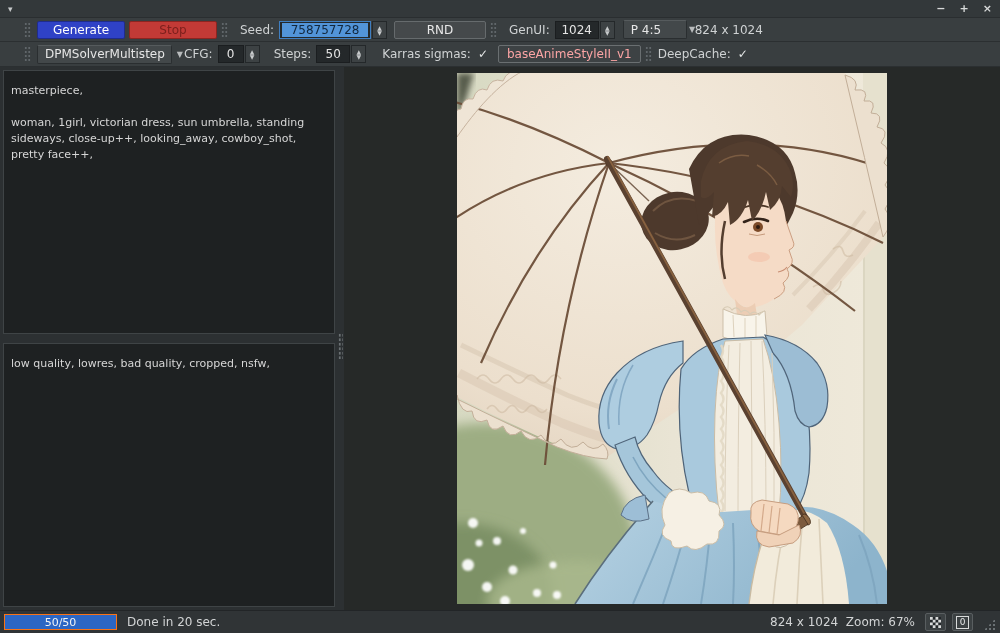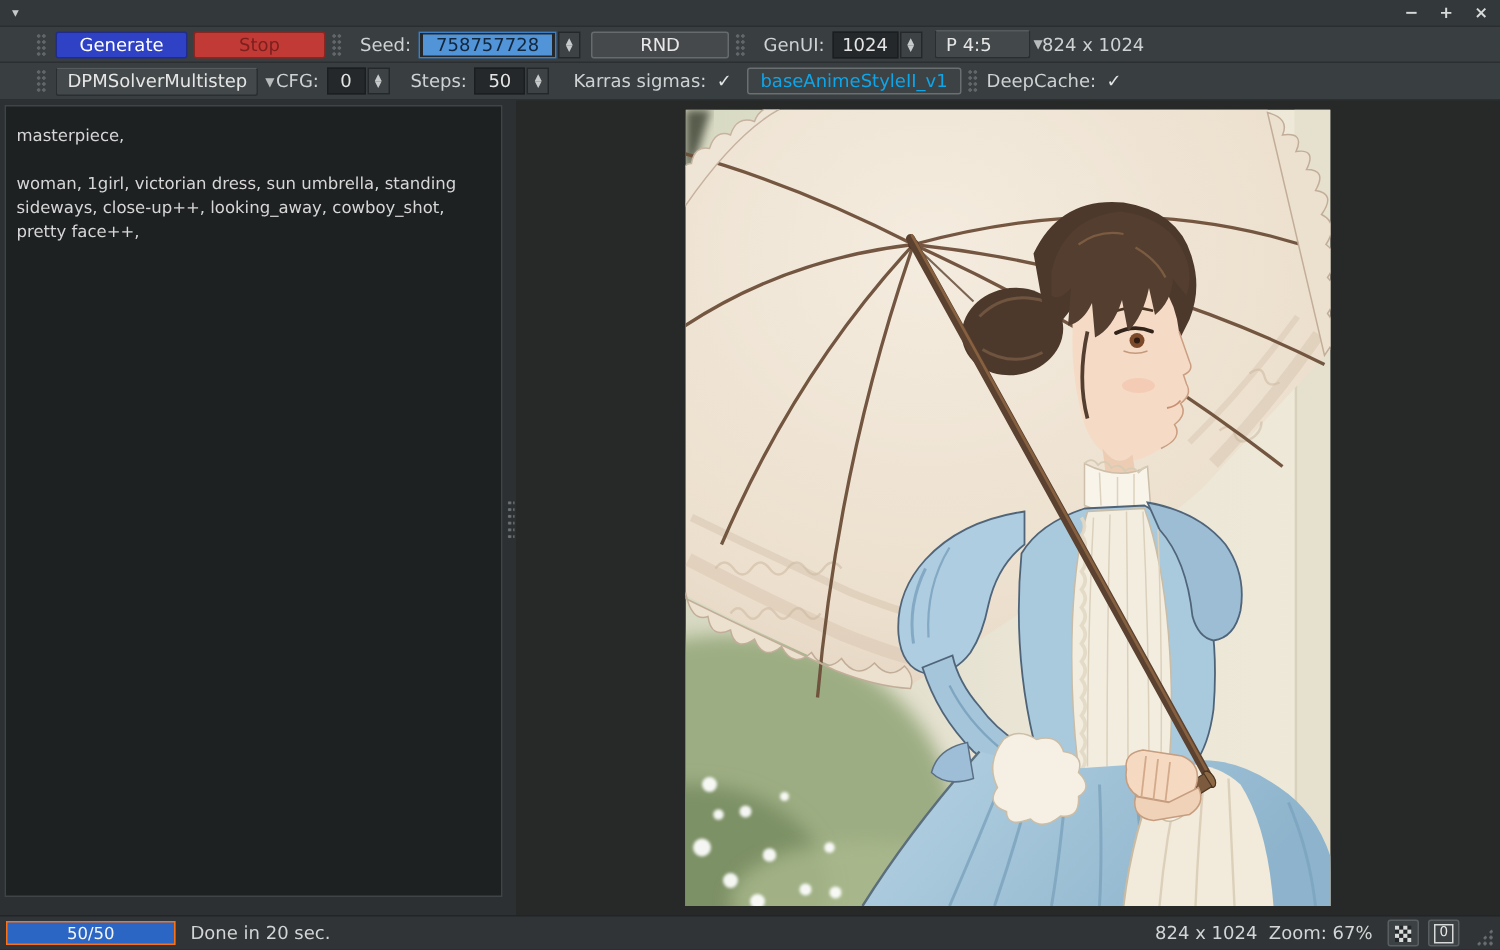--- a/index.html
+++ b/index.html
@@ -36,21 +36,21 @@
     background-size:3.5px 4px;
   }
   .tb-label { color:#cfd2d3; margin:0 5px 0 8px; white-space:nowrap; }
   .btn {
     height:18px; border-radius:2px; display:inline-flex; align-items:center; justify-content:center;
     padding:0 10px; cursor:pointer; white-space:nowrap; border:1px solid #2a2e30;
   }
   .btn-generate { background:#2f42c6; border-color:#1f2c8c; color:#ffffff; width:88px; margin-left:2px; }
   .btn-stop { background:#c23a36; border-color:#8c2420; color:#7d201d; width:88px; margin-left:4px; }
   .btn-gray { background:#45494b; border-color:#666b6d; color:#e8e8e8; width:92px; }
-  .btn-model { background:#3d4244; border-color:#6a6f71; color:#0ea5e9; width:auto; padding:0 8px; border-radius:2px; }
+  .btn-model { background:#3d4244; border-color:#6a6f71; color:#fca5a5; width:auto; padding:0 8px; border-radius:2px; }
   .num-field {
     height:18px; background:#24282a; border:1px solid #1b1e20; color:#e4e4e4;
     display:inline-flex; align-items:center; justify-content:center; padding:0 6px;
   }
   .seed-field { width:92px; border:1px solid #3f7ec0; background:#24282a; padding:0 2px; }
   .seed-field .sel {
     background:#5294d8; color:#12273d; padding:0 3px; width:100%; text-align:center;
   }
   .spinner {
     width:15px; height:18px; background:#3d4244; border:1px solid #24282a; margin-left:1px;
@@ -184,20 +184,21 @@
     <span class="tb-label" style="margin-left:2px;">DeepCache:</span>
     <span class="check">✓</span>
   </div>
 
   <div class="main">
     <div class="left-pane">
       <textarea class="prompt-box" spellcheck="false" style="">masterpiece,
 
 woman, 1girl, victorian dress, sun umbrella, standing sideways, close-up++, looking_away, cowboy_shot, pretty face++,</textarea>
       <div class="h-splitter"></div>
+      <textarea class="prompt-box" spellcheck="false" style="">low quality, lowres, bad quality, cropped, nsfw,</textarea>
     </div>
     <div class="v-splitter">
       <div class="splitter-dots"></div>
     </div>
     <div class="viewer">
 
       <svg class="genimage" width="430" height="531" viewBox="0 0 430 531">
         <defs>
           <linearGradient id="bgG" x1="0" y1="0" x2="1" y2="0">
             <stop offset="0" stop-color="#d7d9c2"></stop>

